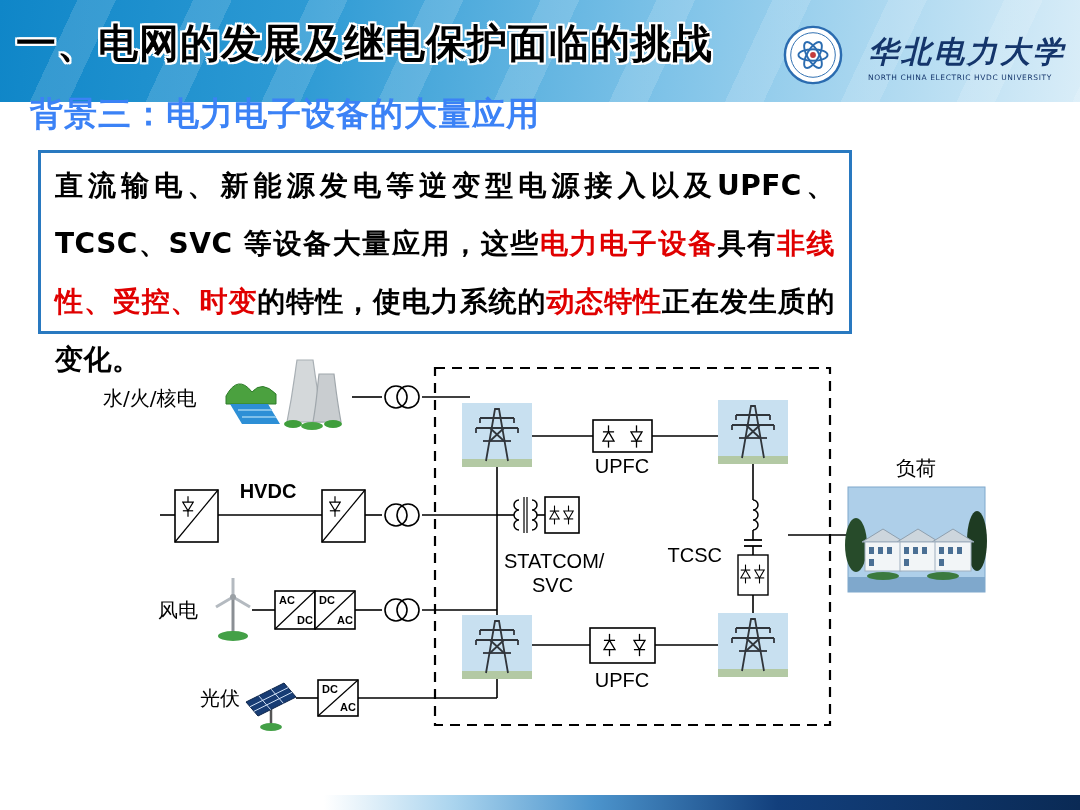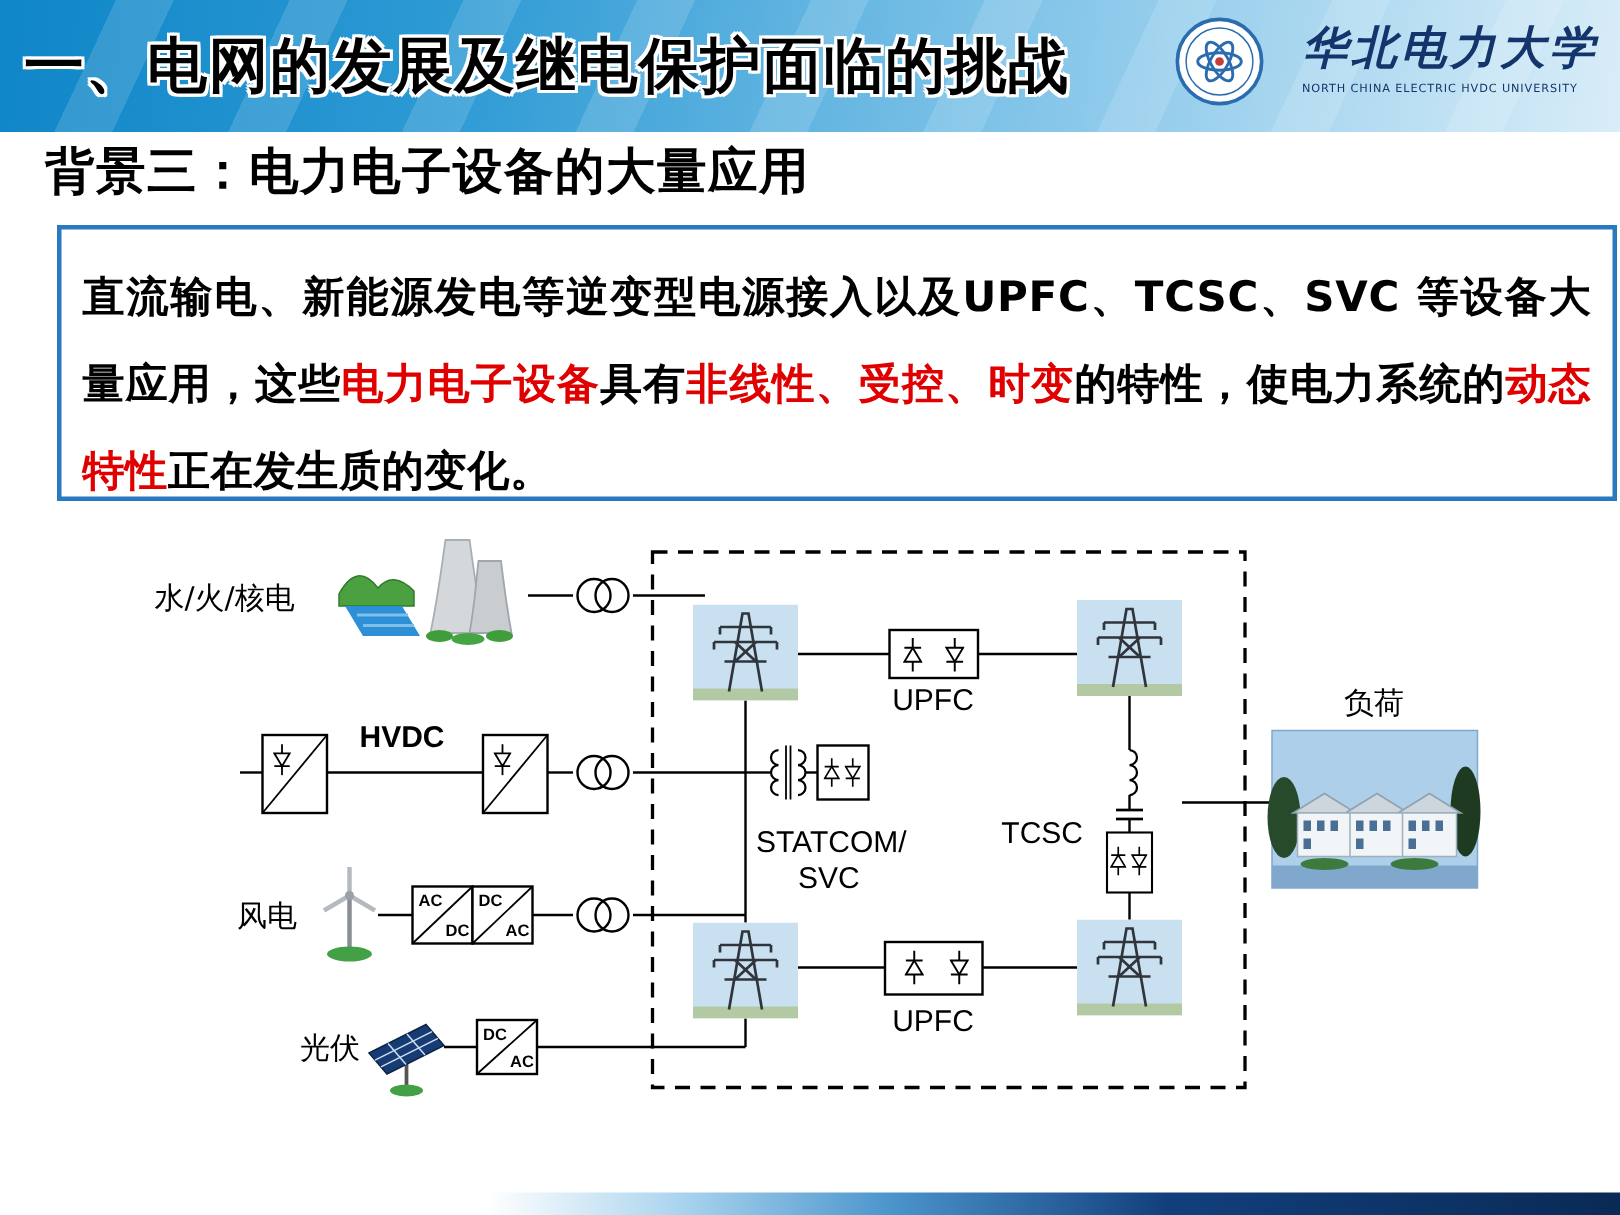--- a/index.html
+++ b/index.html
@@ -1,40 +1,40 @@
 <!DOCTYPE html>
 <html><head>
 <meta charset="utf-8">
 <style>
   html,body{margin:0;padding:0;background:#fff}
   .slide{position:relative;width:1080px;height:810px;background:#fff;overflow:hidden;
          font-family:"DejaVu Sans","Liberation Sans",sans-serif}
 
   
-  .header{position:absolute;top:0;left:0;width:1080px;height:88px;
+  .header{position:absolute;top:0;left:0;width:1080px;height:102px;
           background:linear-gradient(97deg,#0f86c8 0%,#2d9ad4 28%,#7fc3e8 62%,#d9edf8 100%)}
   .header::after{content:"";position:absolute;inset:0;pointer-events:none;
           background:repeating-linear-gradient(115deg,rgba(255,255,255,0) 0 70px,rgba(255,255,255,.14) 70px 105px)}
   .title{position:absolute;left:16px;top:16px;font-size:40px;font-weight:900;color:#000;letter-spacing:1px;
          text-shadow:-2px -2px 0 #fff,2px -2px 0 #fff,-2px 2px 0 #fff,2px 2px 0 #fff,
                      -2px 0 0 #fff,2px 0 0 #fff,0 -2px 0 #fff,0 2px 0 #fff;z-index:2;white-space:nowrap}
-  .logo{position:absolute;top:10px;right:14px;display:flex;align-items:flex-start;gap:24px;z-index:2}
+  .logo{position:absolute;top:24px;right:14px;display:flex;align-items:center;gap:24px;z-index:2}
   .logo-circle{width:62px;height:62px}
   .logo-text{display:flex;flex-direction:column;padding-top:6px}
   .logo-cn{font-family:"DejaVu Serif","Liberation Serif",serif;font-style:italic;font-weight:bold;
            font-size:30px;color:#14356b;letter-spacing:3px;line-height:34px;white-space:nowrap}
   .logo-en{font-size:7.5px;color:#14356b;letter-spacing:.6px;margin-top:4px;white-space:nowrap}
 
   
-  .subtitle{position:absolute;left:30px;top:92px;font-size:33px;font-weight:900;color:#000000;
+  .subtitle{position:absolute;left:30px;top:92px;font-size:33px;font-weight:900;color:#3b82f6;
             letter-spacing:1px;white-space:nowrap}
 
   
-  .infobox{position:absolute;left:38px;top:150px;width:1040px;height:184px;box-sizing:border-box;
-           border:3px solid #2979c0;background:#fff;padding:16px 14px}
+  .infobox{position:absolute;left:38px;top:150px;width:814px;height:184px;box-sizing:border-box;
+           border:3px solid #2979c0;background:#fff;padding:4px 14px}
   .infotext{font-size:28px;font-weight:700;color:#000;line-height:58px;text-align:justify;letter-spacing:.5px}
   .infotext .red{color:#e00000}
 
   
   .diagram{position:absolute;left:0;top:350px;width:1080px;height:445px}
   .dlabel{font-family:"DejaVu Sans","Liberation Sans",sans-serif;font-size:20px;fill:#000}
   .dlabel-en{font-family:"Liberation Sans",sans-serif;font-size:20px;fill:#000}
   .bold{font-weight:bold}
   .acdc{font-family:"Liberation Sans",sans-serif;font-size:11px;font-weight:bold;fill:#000}
   .wire{stroke:#000;stroke-width:1.6;fill:none}

